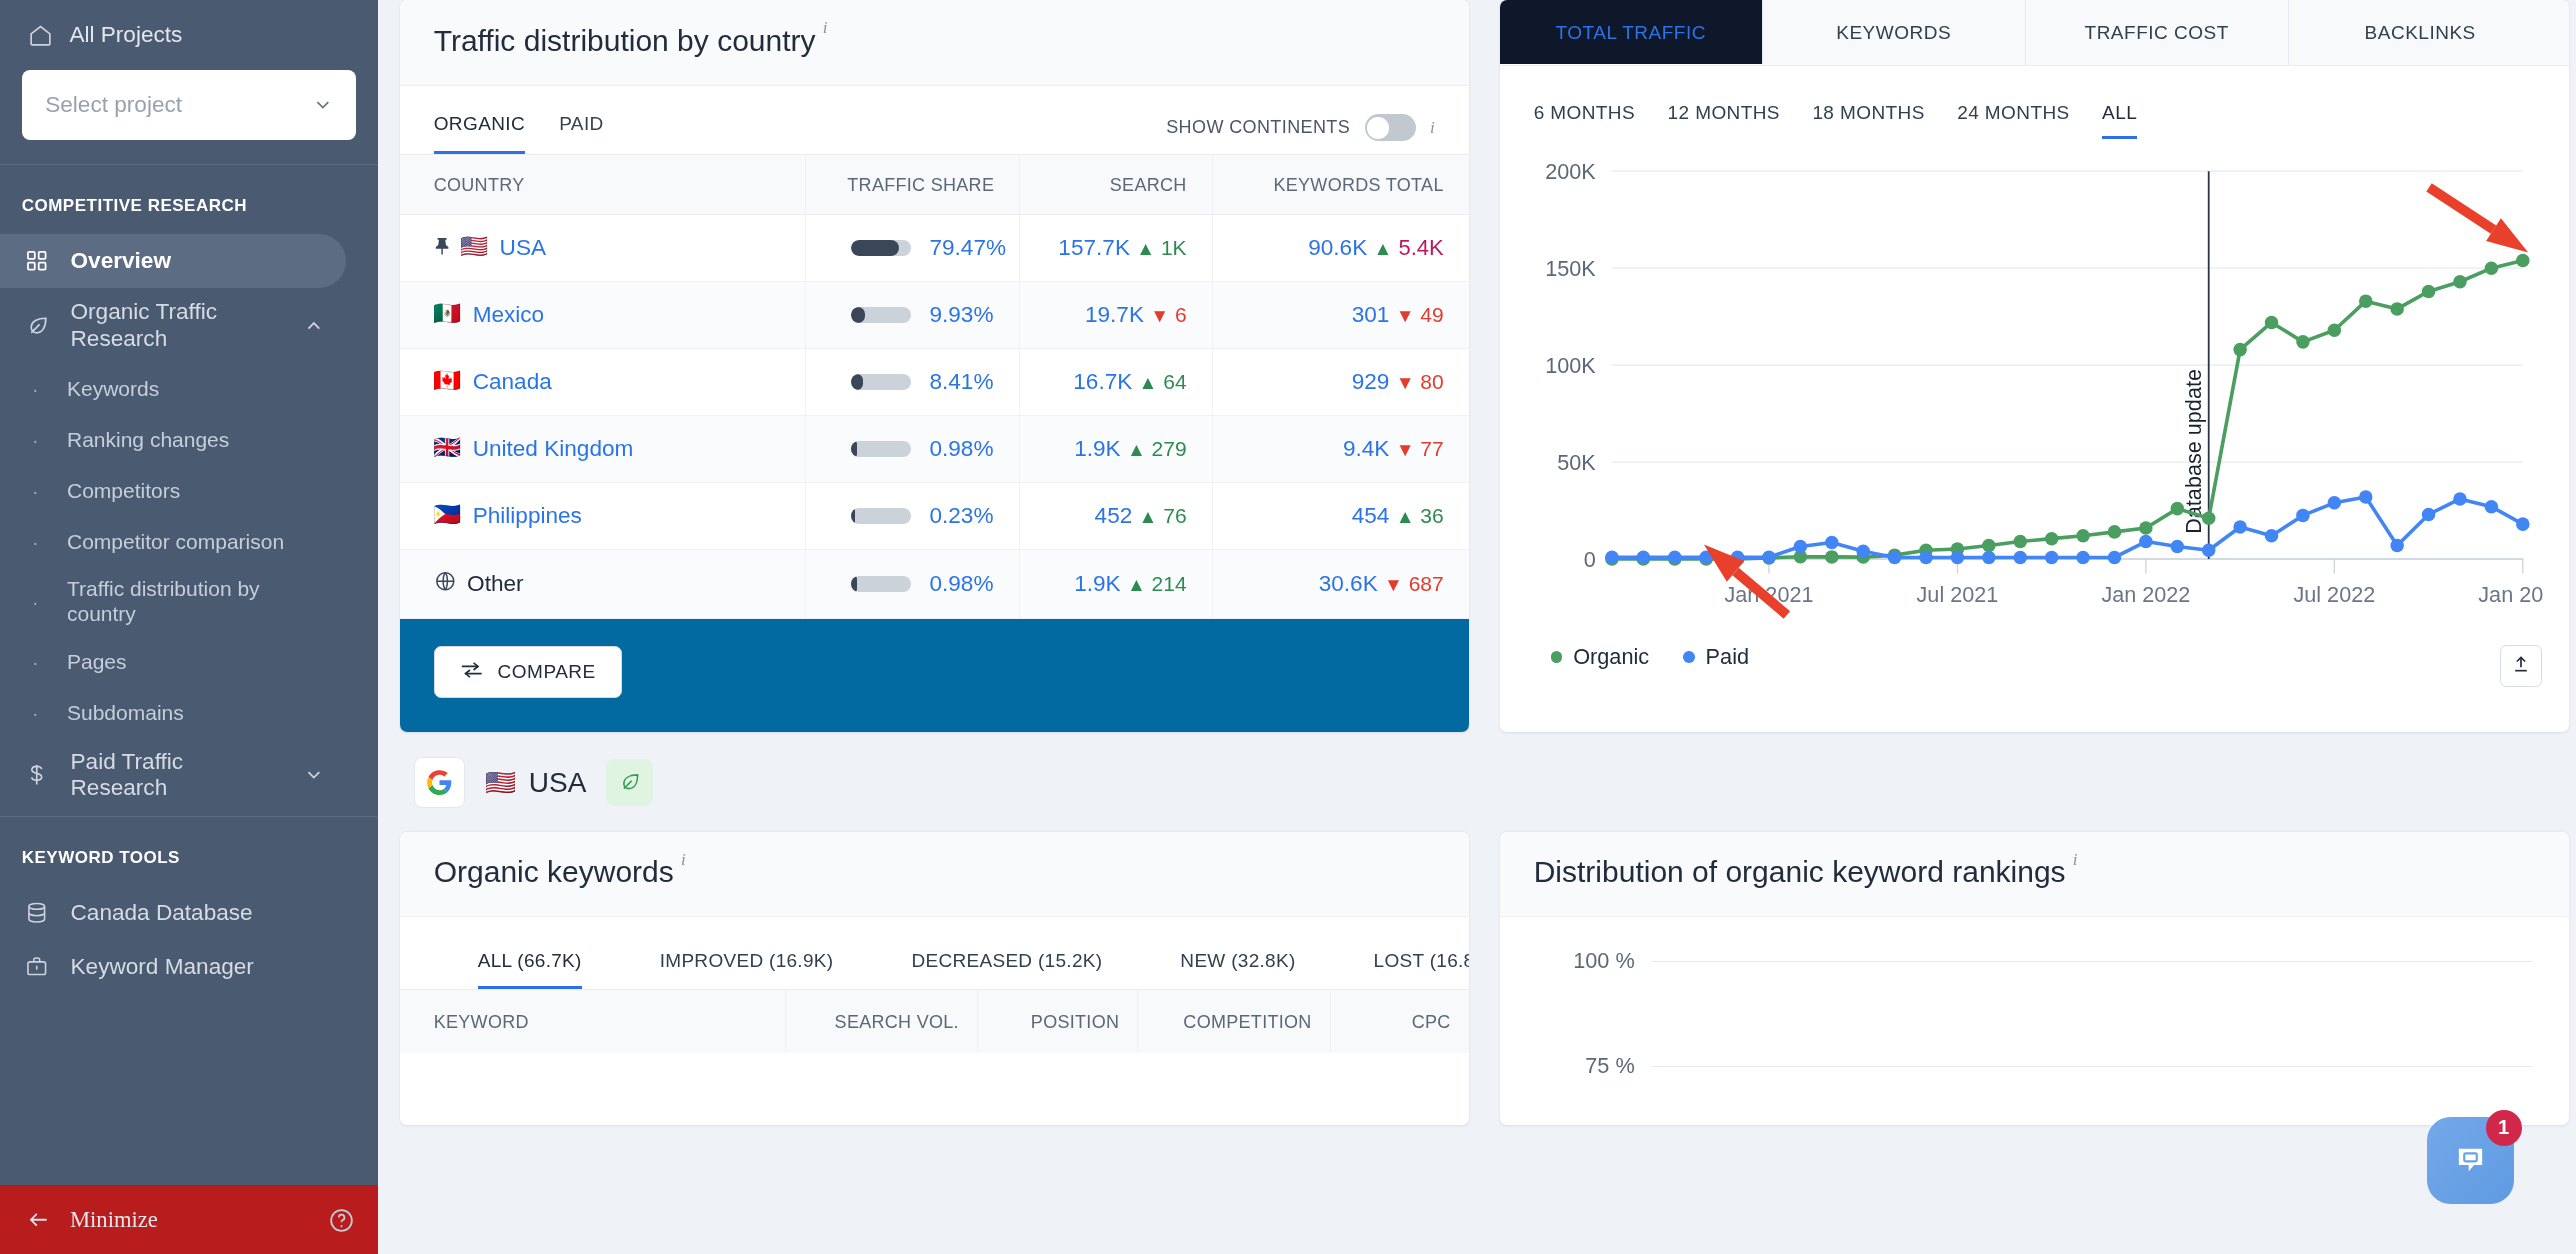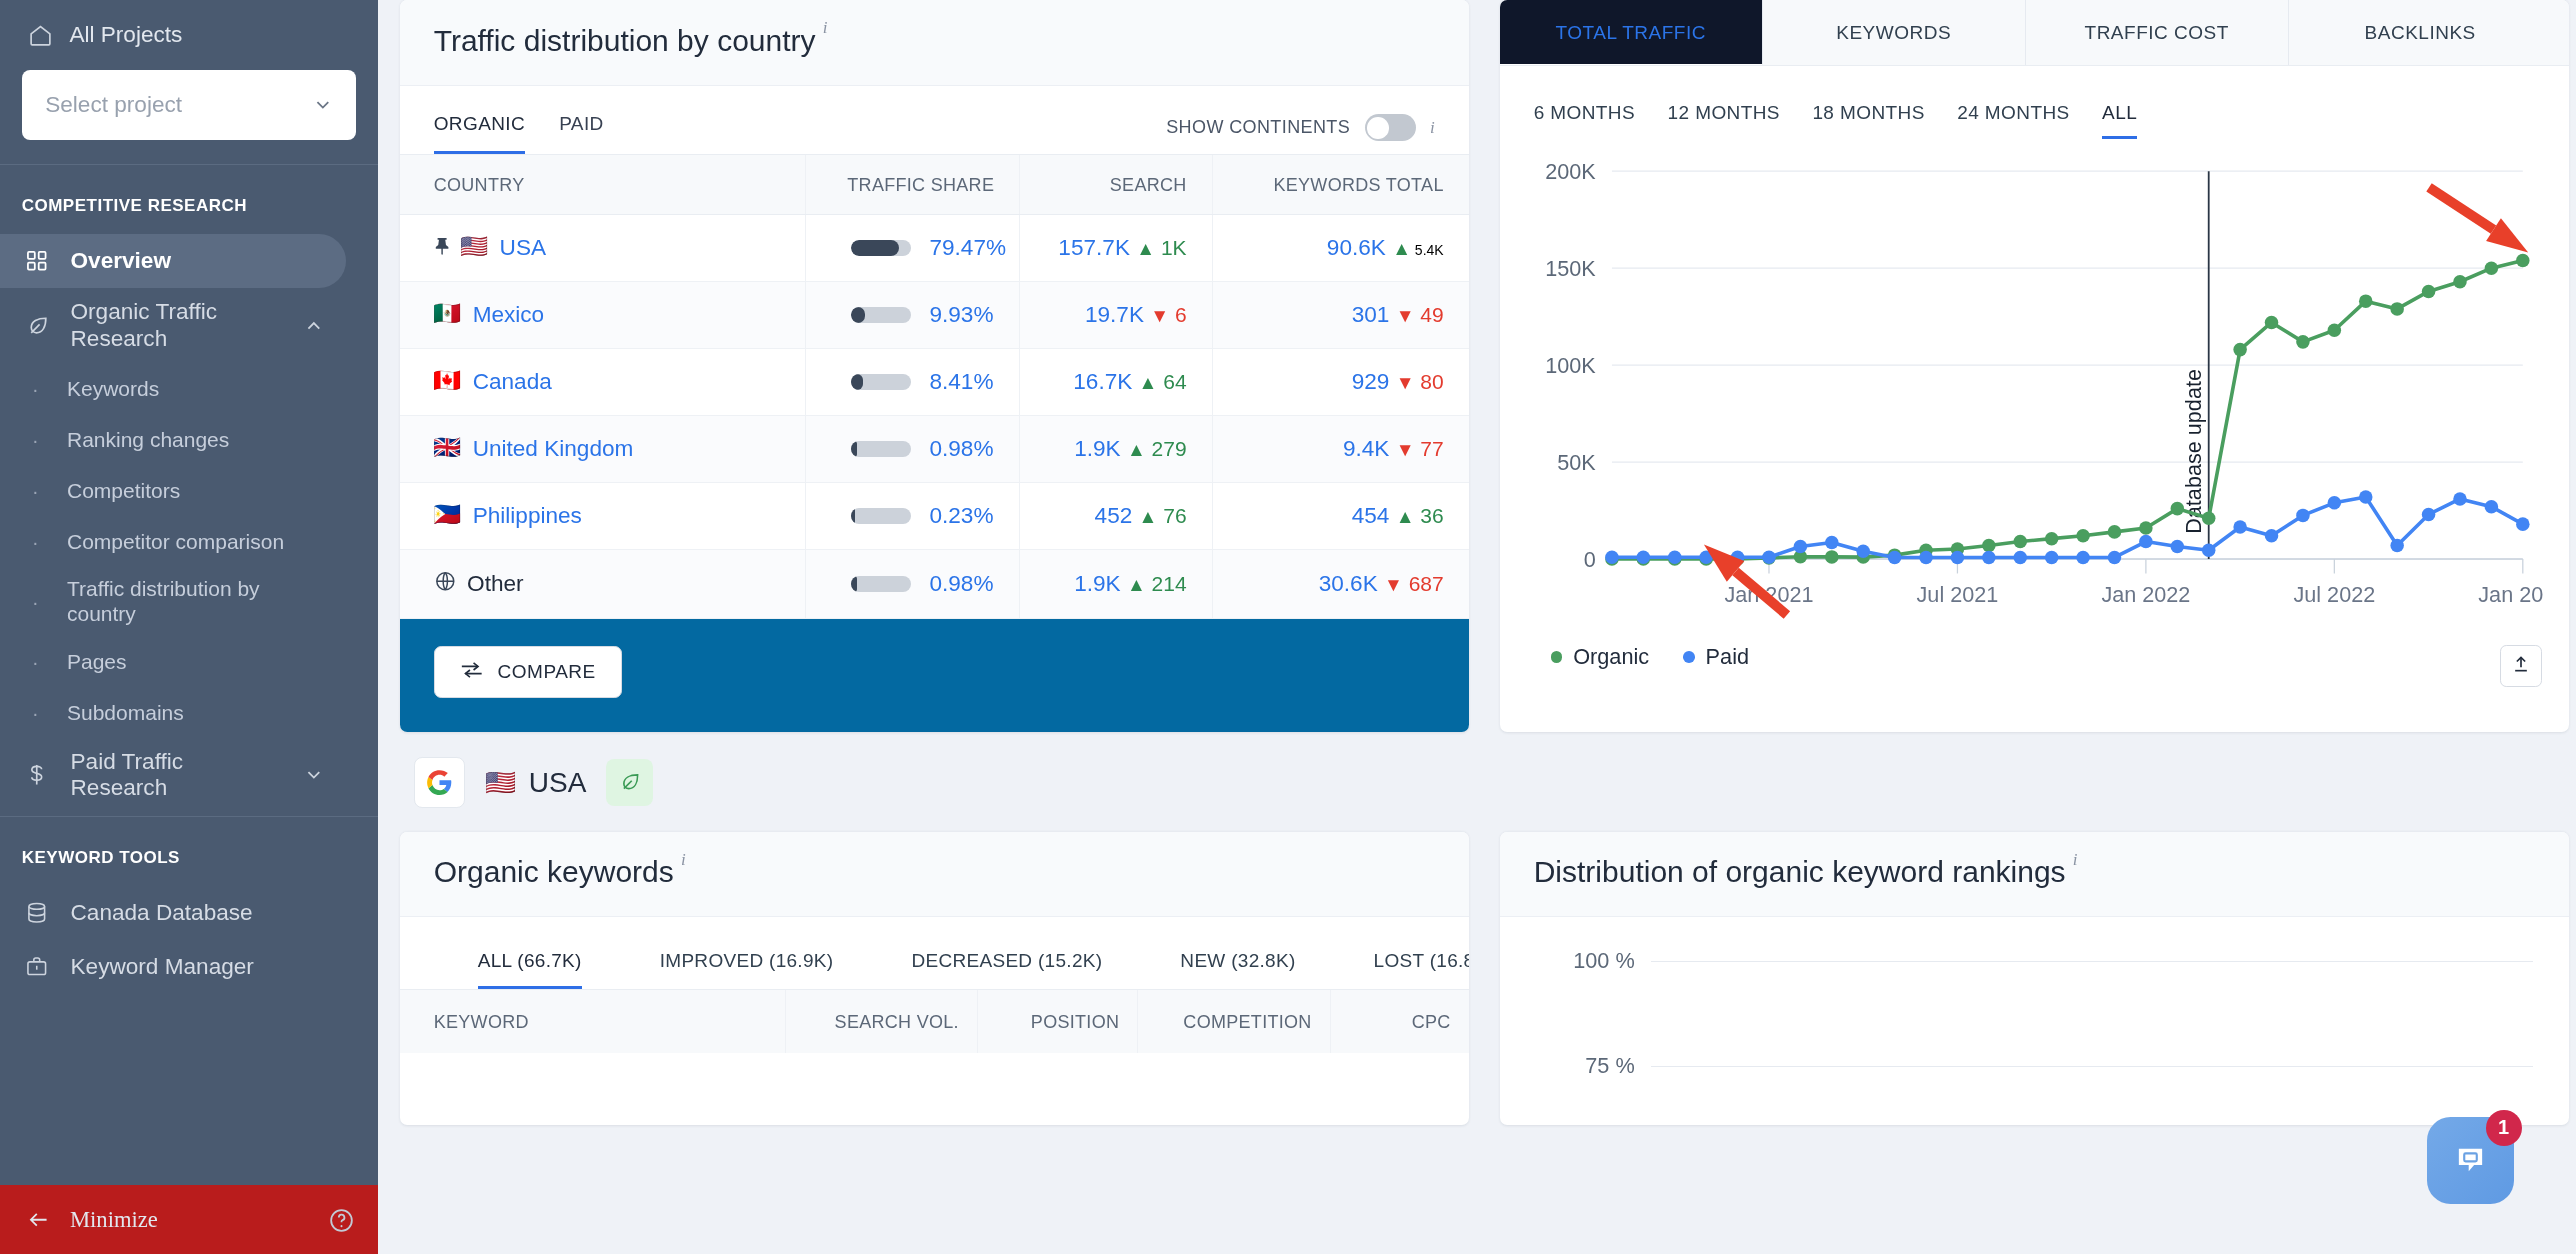--- a/index.html
+++ b/index.html
@@ -425,21 +425,21 @@
               </td>
               <td>
                 <span class="share-cell">
                   <span class="bar">
                     <i style="width:79.47%"></i>
                   </span>
                   <span>79.47%</span>
                 </span>
               </td>
               <td><span>157.7K</span> <span class="up">▲</span><span style="color:#2e8b4f;font-size:21px"> 1K</span></td>
-              <td><span>90.6K</span> <span class="up">▲</span><span style="color:#000000;font-size:14px"> 5.4K</span></td>
+              <td><span>90.6K</span> <span class="up">▲</span><span style="color:#be185d;font-size:22px"> 5.4K</span></td>
             </tr>
             <tr>
               <td>
                 <span class="country-cell">
                   <span class="flag">🇲🇽</span>
                   <span class="name">Mexico</span>
                 </span>
               </td>
               <td>
                 <span class="share-cell">

